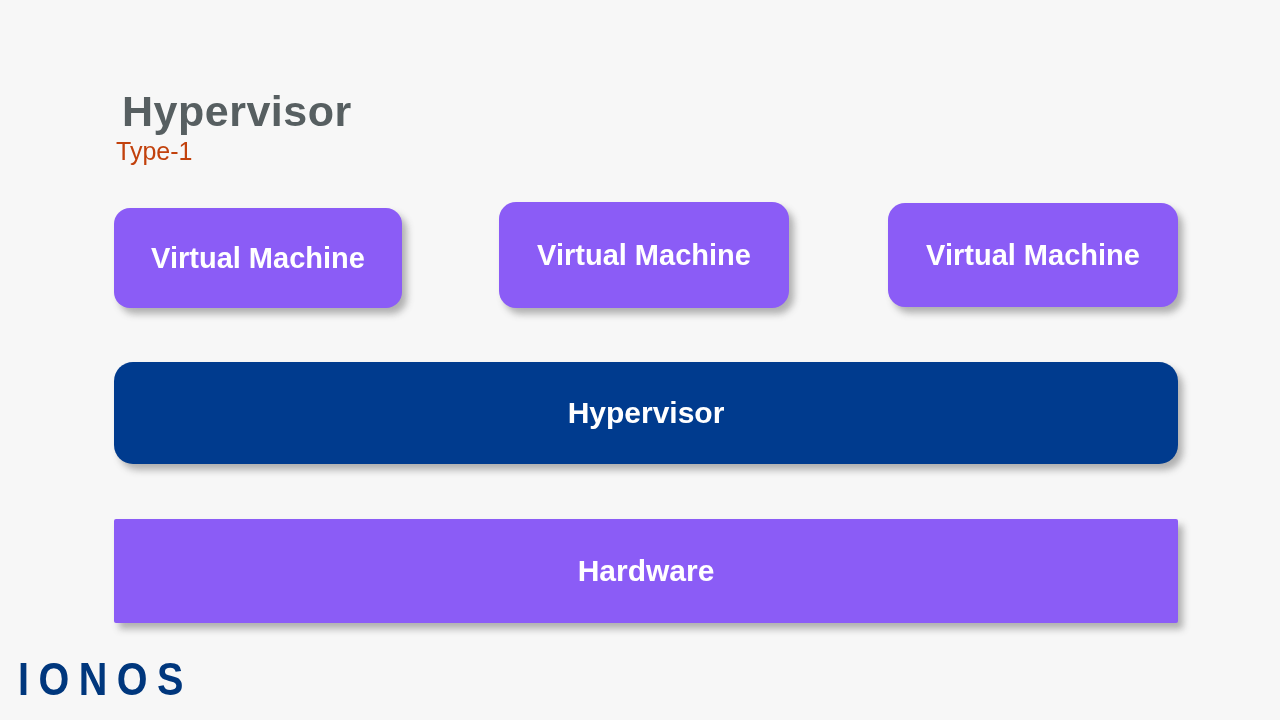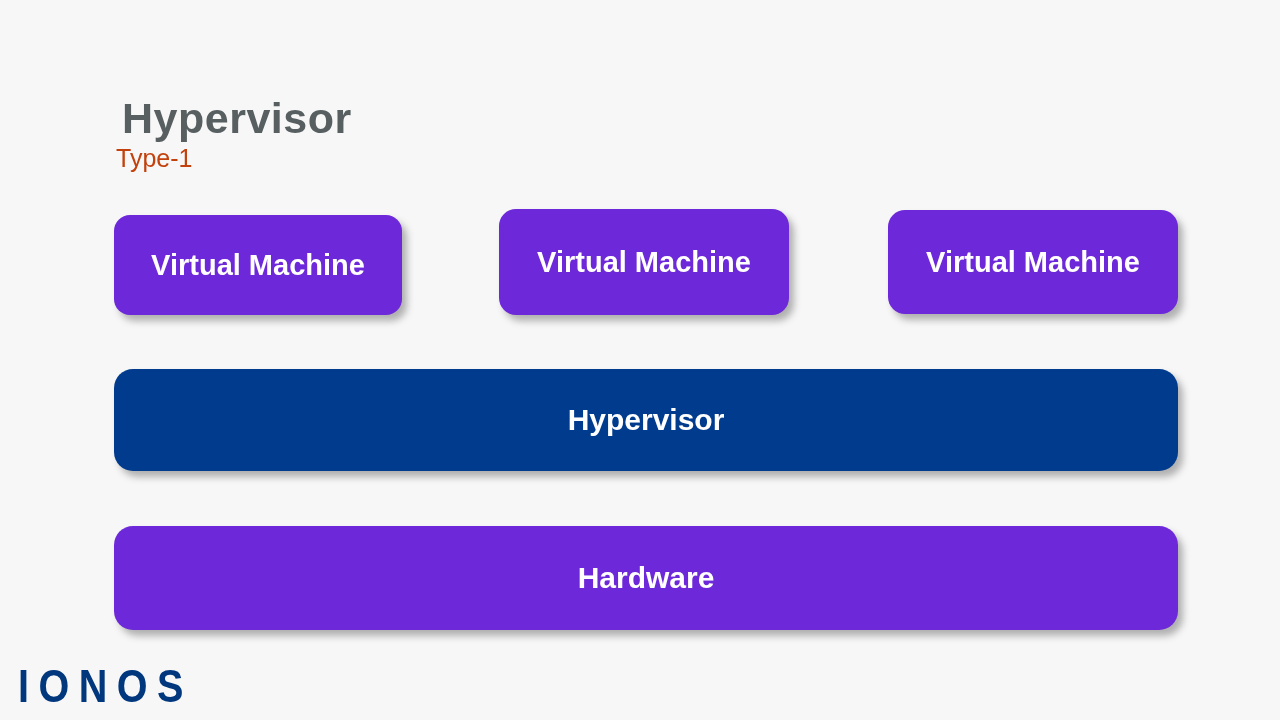--- a/index.html
+++ b/index.html
@@ -11,21 +11,21 @@
     height: 720px;
     background: #f7f7f7;
     font-family: "Liberation Sans", sans-serif;
     overflow: hidden;
     position: relative;
   }
 
   #slide {
     position: absolute;
     left: 0;
-    top: 17px;
+    top: 10px;
     width: 1280px;
     height: 508px;
     background: #f7f7f7;
   }
 
   
   .heading-block {
     position: absolute;
     left: 114px;
     top: 76px;
@@ -56,21 +56,21 @@
     align-items: center;
     justify-content: center;
     box-sizing: border-box;
     border-radius: 18px;
     box-shadow: 5px 6px 7px rgba(90, 90, 90, 0.45);
     color: #ffffff;
     font-weight: bold;
     text-align: center;
   }
   .box.cyan {
-    background: #6d28d9;
+    background: #8b5cf6;
   }
   .box.navy {
     background: #003b8e;
   }
 
   
   .vm1 {
     left: 114px;
     top: 198px;
     width: 288px;
@@ -105,21 +105,21 @@
     border-radius: 19px;
   }
 
   
   .hardware-bar {
     left: 114px;
     top: 509px;
     width: 1064px;
     height: 104px;
     font-size: 30px;
-    border-radius: 19px;
+    border-radius: 2px;
   }
 
   
   .logo {
     position: absolute;
     left: 18px;
     top: 643px;
     font-size: 46px;
     font-weight: bold;
     color: #00377d;

